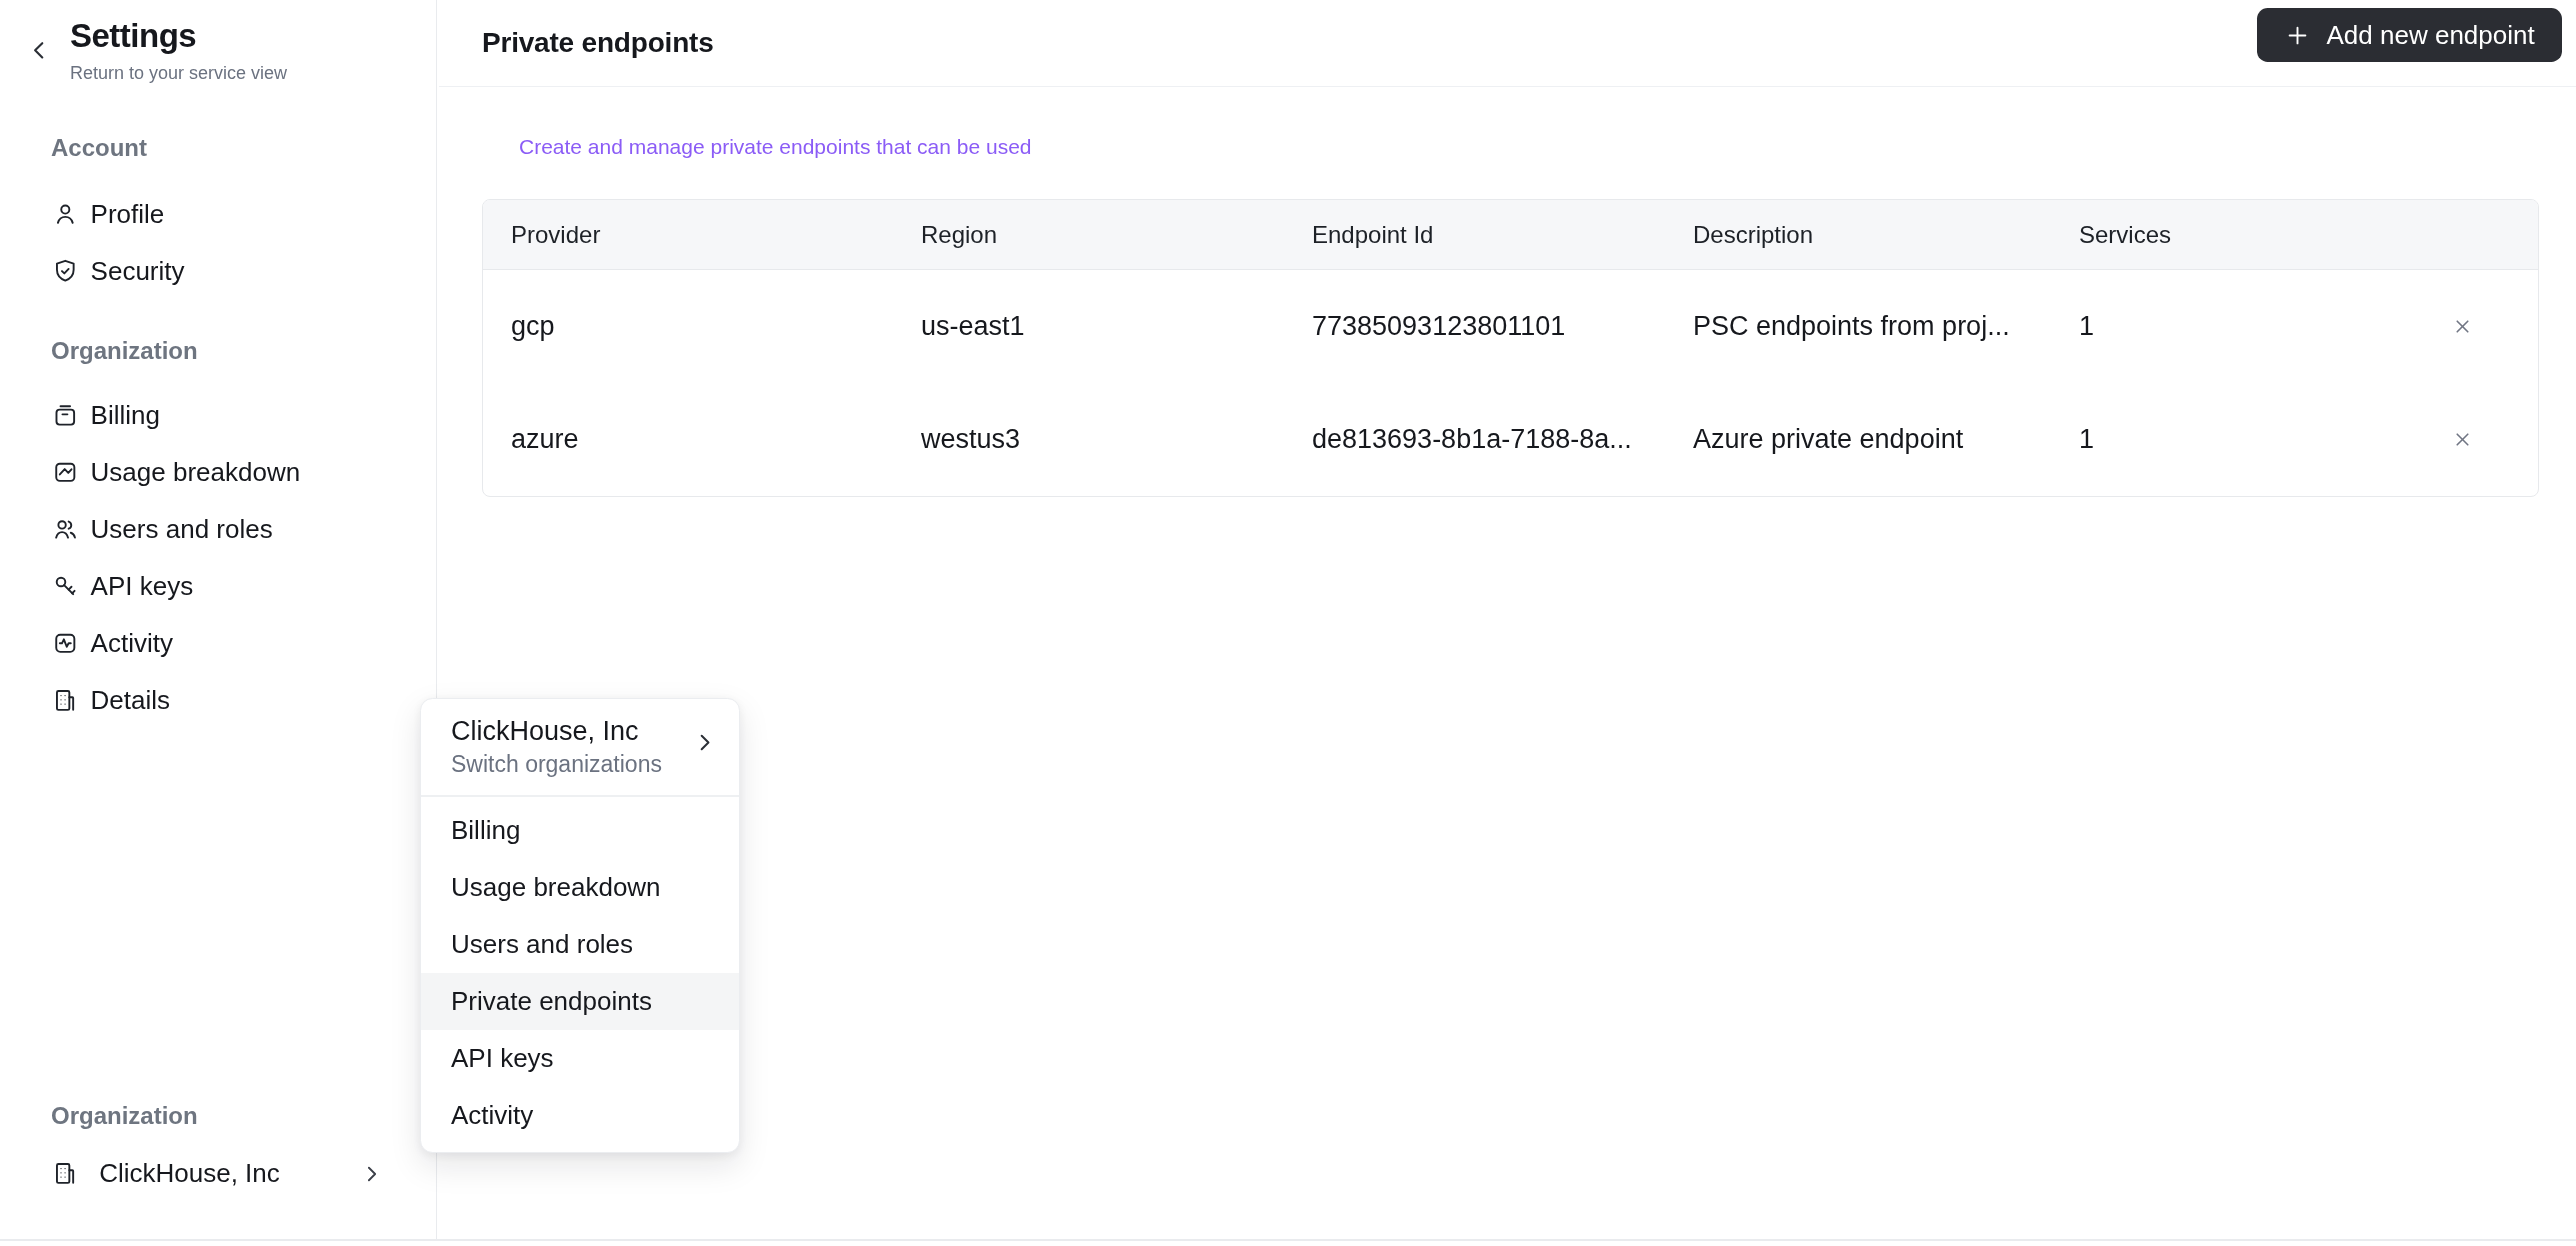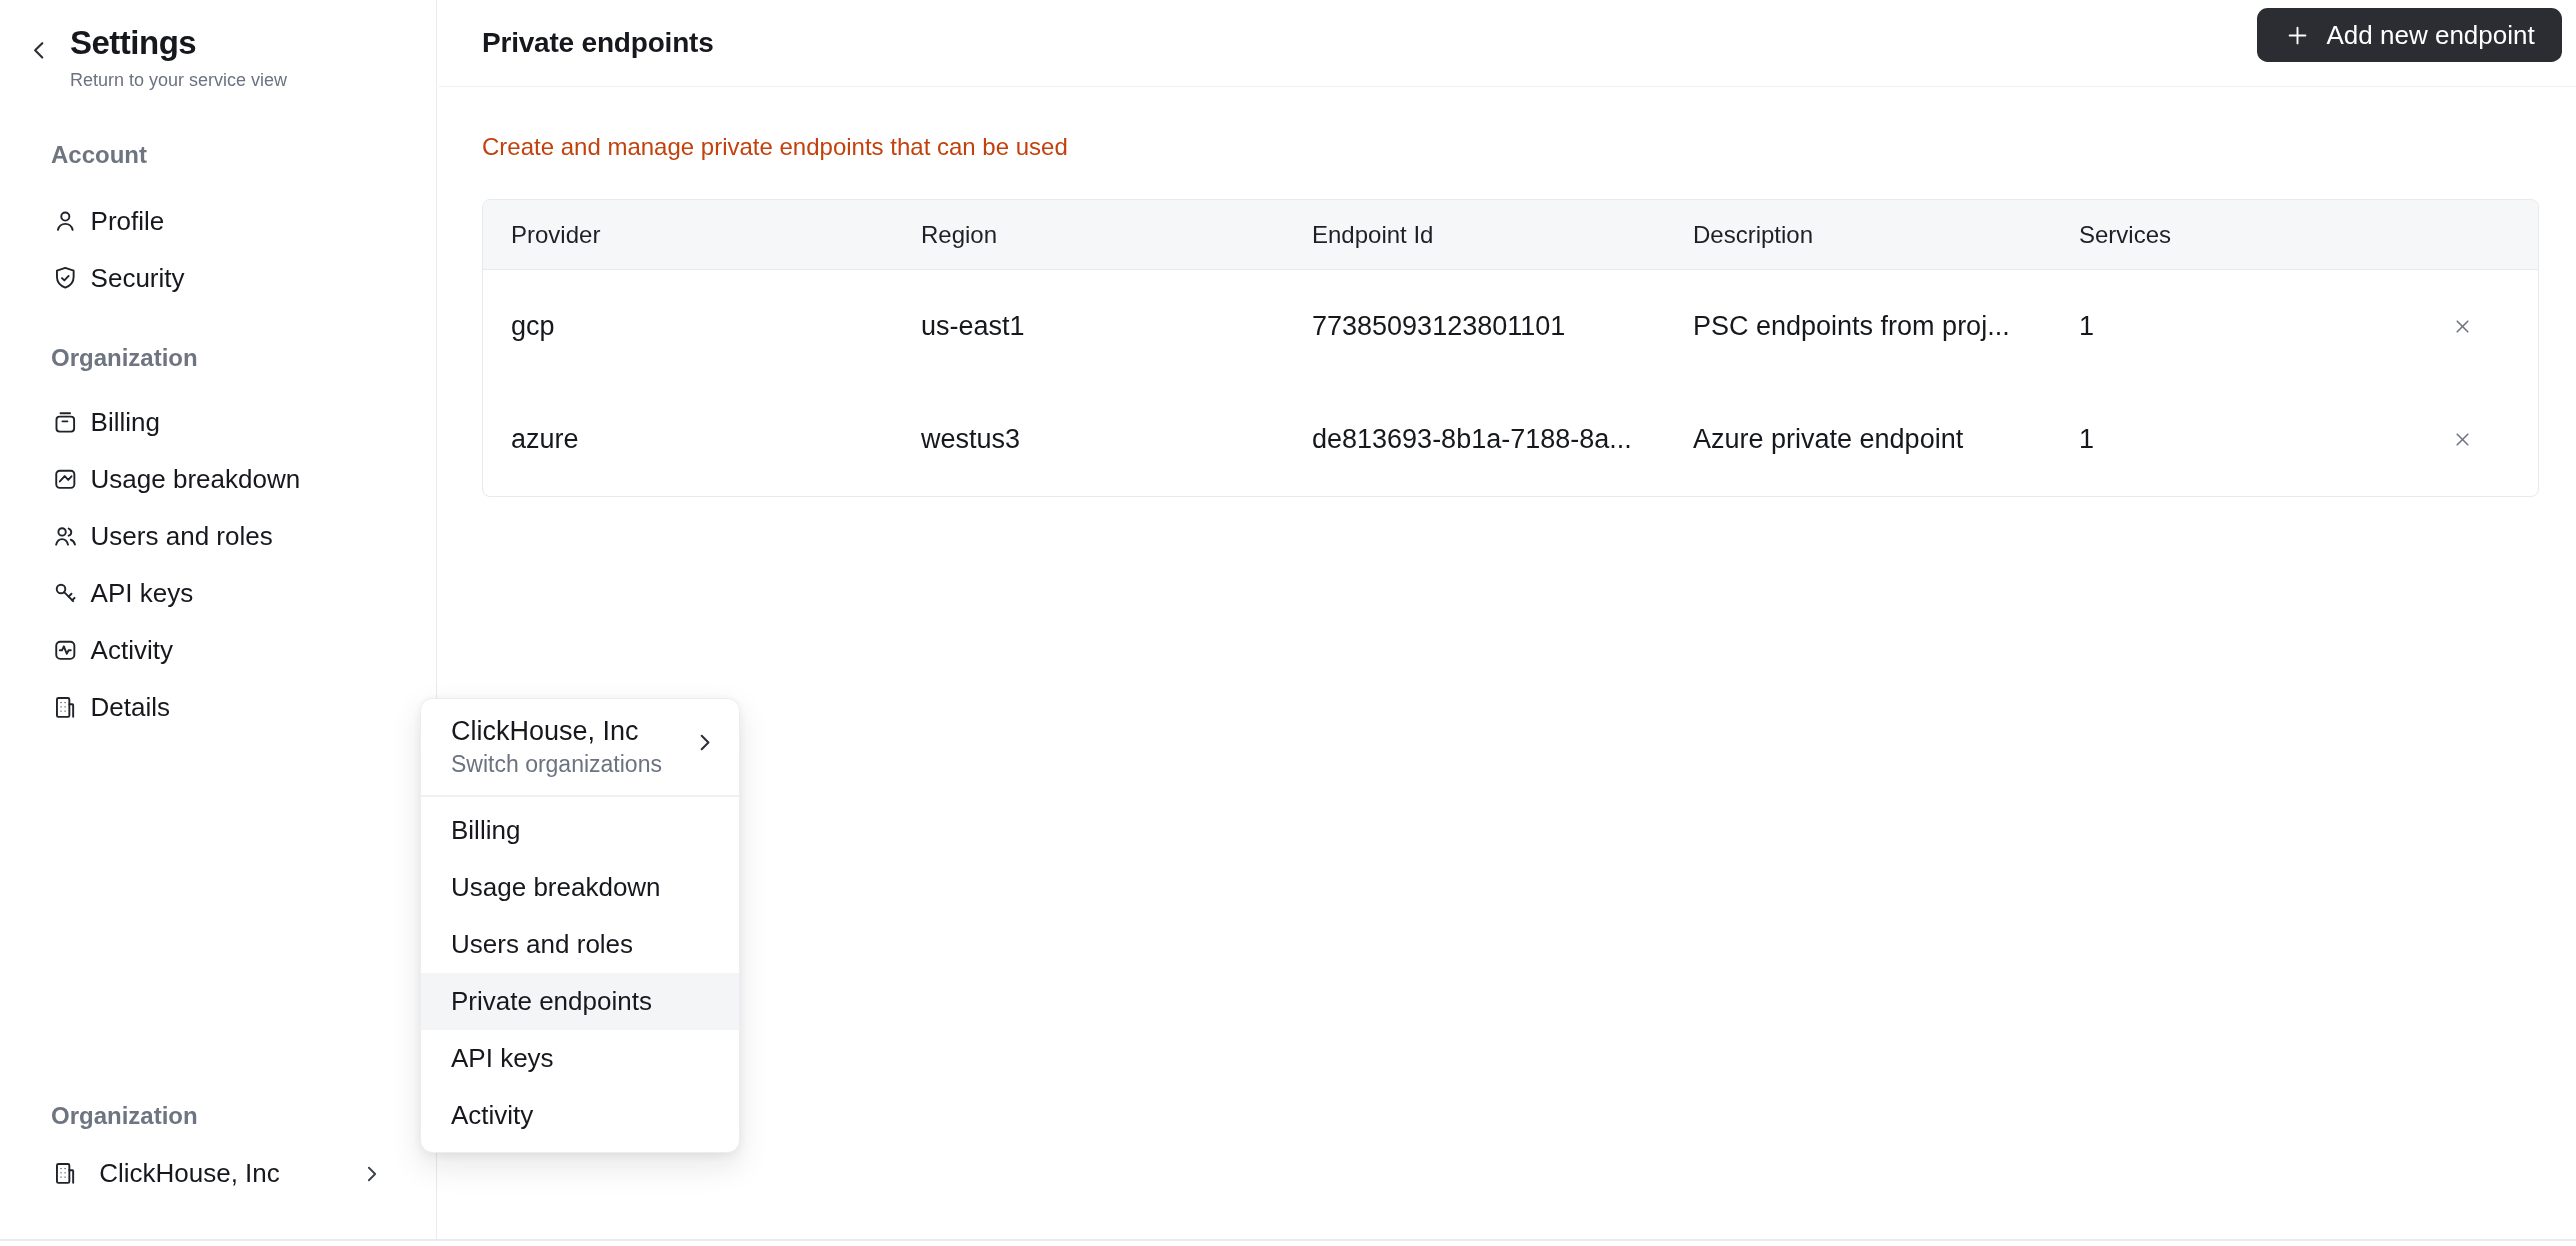--- a/index.html
+++ b/index.html
@@ -5,21 +5,21 @@
   * { margin:0; padding:0; box-sizing:border-box; }
   html,body { width:2576px; height:1246px; overflow:hidden; background:#ffffff;
     font-family:"Liberation Sans","DejaVu Sans",sans-serif; color:#16181d; }
   .app { position:relative; width:2576px; height:1246px; background:#fff; }
 
   
   .sidebar { position:absolute; left:0; top:0; width:437px; height:1239px;
     border-right:1.8px solid #e9ebee; background:#fff; }
   .back-btn { position:absolute; left:23px; top:34px; width:32px; height:32px;
     display:flex; align-items:center; justify-content:center; color:#2b2f36; cursor:pointer; }
-  .sb-head { padding:16px 18px 0 70px;margin-top:7px; }
+  .sb-head { padding:16px 18px 0 70px; }
   .sb-title { font-size:33px; font-weight:700; letter-spacing:-0.5px; line-height:39px; color:#16181d; }
   .sb-sub { font-size:18px; color:#6b7280; line-height:32px; margin-top:1.8px; }
   .section-label { margin:45px 0 25px 51px; font-size:24px; font-weight:600; color:#6e7580; line-height:27px; }
   .section-label.second { margin-top:37px; margin-bottom:23px; }
   .nav-item { height:57px; display:flex; align-items:center; gap:11px; padding-left:51px;
     font-size:26px; color:#16181d; cursor:pointer; }
   .nav-item .ic { width:28.6px; height:28.6px; flex:0 0 28.6px; color:#1f232a; display:flex; }
   .sb-footer { position:absolute; left:0; right:1.8px; bottom:37px; }
   .sb-footer .section-label { margin:0 0 16px 51px; }
   .org-row { position:relative; height:57px; display:flex; align-items:center; gap:19.6px;
@@ -32,21 +32,21 @@
   .topbar { position:absolute; left:439px; right:0; top:0; height:87px;
     border-bottom:1.8px solid #eef0f3; background:#fff; display:flex; align-items:center; padding-left:43px; }
   .topbar-title { font-size:28px; font-weight:700; color:#16181d; letter-spacing:-0.2px; }
   .add-btn { position:absolute; right:14.3px; top:8px; height:54px; background:#2b2d33; color:#fff;
     border:none; border-radius:10.7px; display:flex; align-items:center; gap:16px; padding:4px 27px;
     font-size:26px; font-family:inherit; cursor:pointer; }
   .add-btn .ic { width:27px; height:27px; display:flex; }
 
   
   .content { position:absolute; left:439px; top:88px; right:0; bottom:7.1px; padding-left:43px; background:#fff; }
-  .desc { margin-top:44px; font-size:24px; line-height:30px; color:#c2410c; }
+  .desc { margin-top:44px; font-size:21px; line-height:30px; color:#8b5cf6;margin-left:37px; }
   .pe-table { margin-top:37px; width:2057px; border:1.8px solid #e7e9ec; border-radius:8px;
     overflow:hidden; background:#fff; }
   .thead, .trow { display:grid; grid-template-columns:410px 391px 381px 386px 339px 1fr; align-items:center; }
   .thead { height:70px; background:#f6f7f9; border-bottom:1.8px solid #e7e9ec;
     font-size:24px; font-weight:500; color:#1d2127; }
   .cell { padding-left:28px; white-space:nowrap; overflow:hidden; }
   .trow { height:113px; font-size:27px; color:#16181d; cursor:default; }
   .row-x { justify-self:end; padding-right:64px; width:auto; color:#717684; cursor:pointer; display:flex; }
   .row-x svg { width:23px; height:23px; }
 

